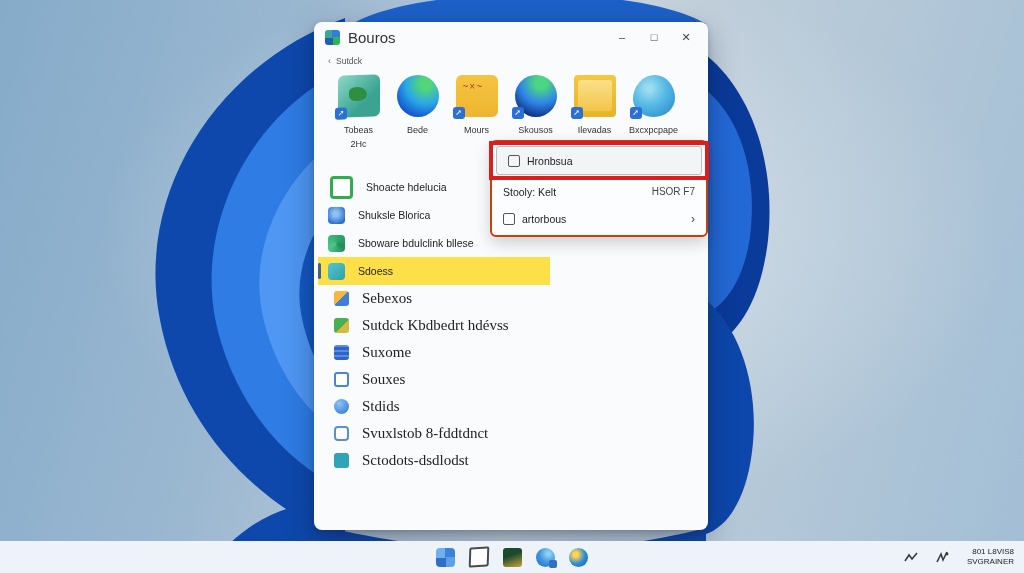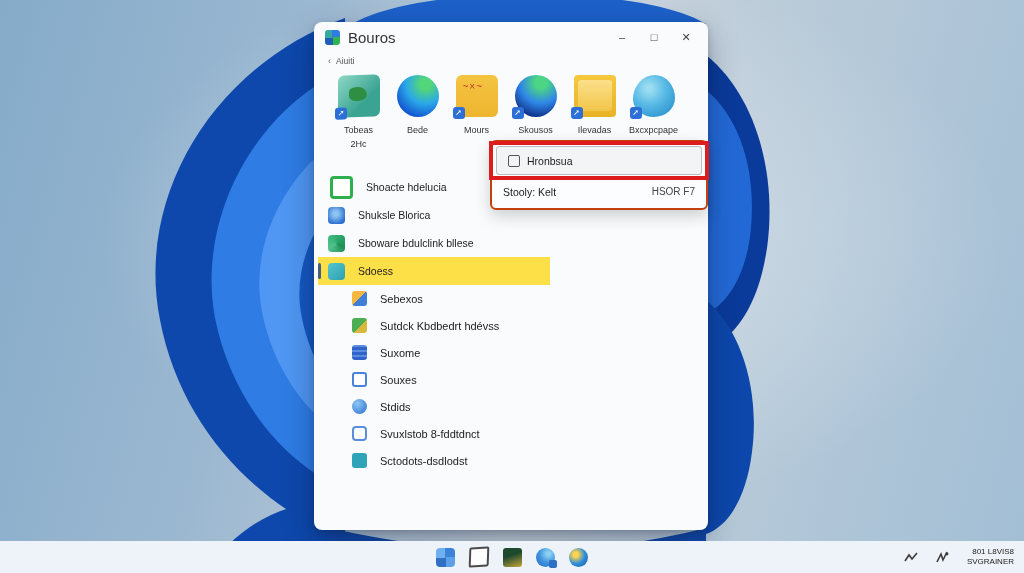--- a/index.html
+++ b/index.html
@@ -55,21 +55,21 @@
   
   .menu{margin-top:22px;}
   .mrow{display:flex;align-items:center;height:28px;padding-left:14px;font-size:10.5px;color:#222;}
   .mrow .ic{width:17px;height:17px;margin-right:13px;border-radius:4px;flex:none;}
   .ic-ring{width:13px;height:13px;border-radius:50%;border:3px solid #2fae4e;background:#fff;margin-left:2px;}
   .ic-flower{border-radius:50%;background:radial-gradient(circle at 45% 40%,#8cc3f2 18%,#2d6fd0 75%);}
   .ic-recycle{border-radius:50%;background:conic-gradient(#2fae6e,#1f8f57,#52c38d,#2fae6e);}
   .mrow.sel{background:#fde047;width:222px;border-radius:0;position:relative;margin-left:4px;padding-left:10px;}
   .mrow.sel::before{content:"";position:absolute;left:0;top:6px;bottom:6px;width:3px;border-radius:2px;background:#3f617f;}
   .ic-sel{background:linear-gradient(135deg,#55c6d0,#2d9fae);}
-  .srow{display:flex;align-items:center;height:27px;padding-left:38px;font-size:11px;color:#222;}
+  .srow{display:flex;align-items:center;height:27px;padding-left:20px;font-size:15px;color:#222;font-family:Liberation Serif, serif;}
   .srow .ic{width:15px;height:15px;margin-right:13px;border-radius:3px;flex:none;}
   .gap-before{margin-top:8px;}
   .si-a{background:linear-gradient(135deg,#f5b73d 50%,#3f7fd6 50%);}
   .si-b{background:linear-gradient(135deg,#4cae52 55%,#d7b93f 55%);}
   .si-c{background:repeating-linear-gradient(0deg,#2f63c9 0 3px,#5b8ce0 3px 5px);}
   .si-d{background:#fff;border:2px solid #4a84d8;width:11px !important;height:11px !important;}
   .si-e{border-radius:50% !important;background:radial-gradient(circle at 35% 30%,#8cc6f4,#2b6fd0);}
   .si-f{border-radius:50% !important;background:radial-gradient(circle,#6ea2ea 35%,#2b5fc0 80%);}
   .si-g{background:#fff;border:2px solid #5b8ed8;width:11px !important;height:11px !important;border-radius:4px !important;}
   .si-h{background:#2fa3b8;}
@@ -128,21 +128,21 @@
       <div class="title">Bouros</div>
       <div class="controls">
         <div class="ctrl">–</div>
         <div class="ctrl">□</div>
         <div class="ctrl">✕</div>
       </div>
     </div>
 
     <div class="nav">
       <span class="chev">‹</span>
-      <span>Aiuiti</span>
+      <span>Sutdck</span>
     </div>
 
     <div class="tiles">
       <div class="tile">
         <div class="tile-icon ti-photos">
             <span class="badge">➚</span>
           </div>
         <div class="tile-label"><span>Tobeas</span><br><span>2Hc</span></div>
       </div>
       <div class="tile">
@@ -226,20 +226,25 @@
 
     <div class="ctx">
       <div class="crow crow-hl">
         <div class="redbox"></div>
         <span class="sq"></span>
         <span>Hronbsua</span>
       </div>
       <div class="crow">
         <span>Stooly: Kelt</span>
         <span class="shortcut">HSOR F7</span>
+      </div>
+      <div class="crow">
+        <span class="sq"></span>
+        <span>artorbous</span>
+        <span class="chevron">›</span>
       </div>
     </div>
 
   </div>
 
   <div class="taskbar">
     <div class="tb-center">
       <div class="tb-icon tb-start"></div>
       <div class="tb-icon tb-taskview"></div>
       <div class="tb-icon tb-explorer"></div>

